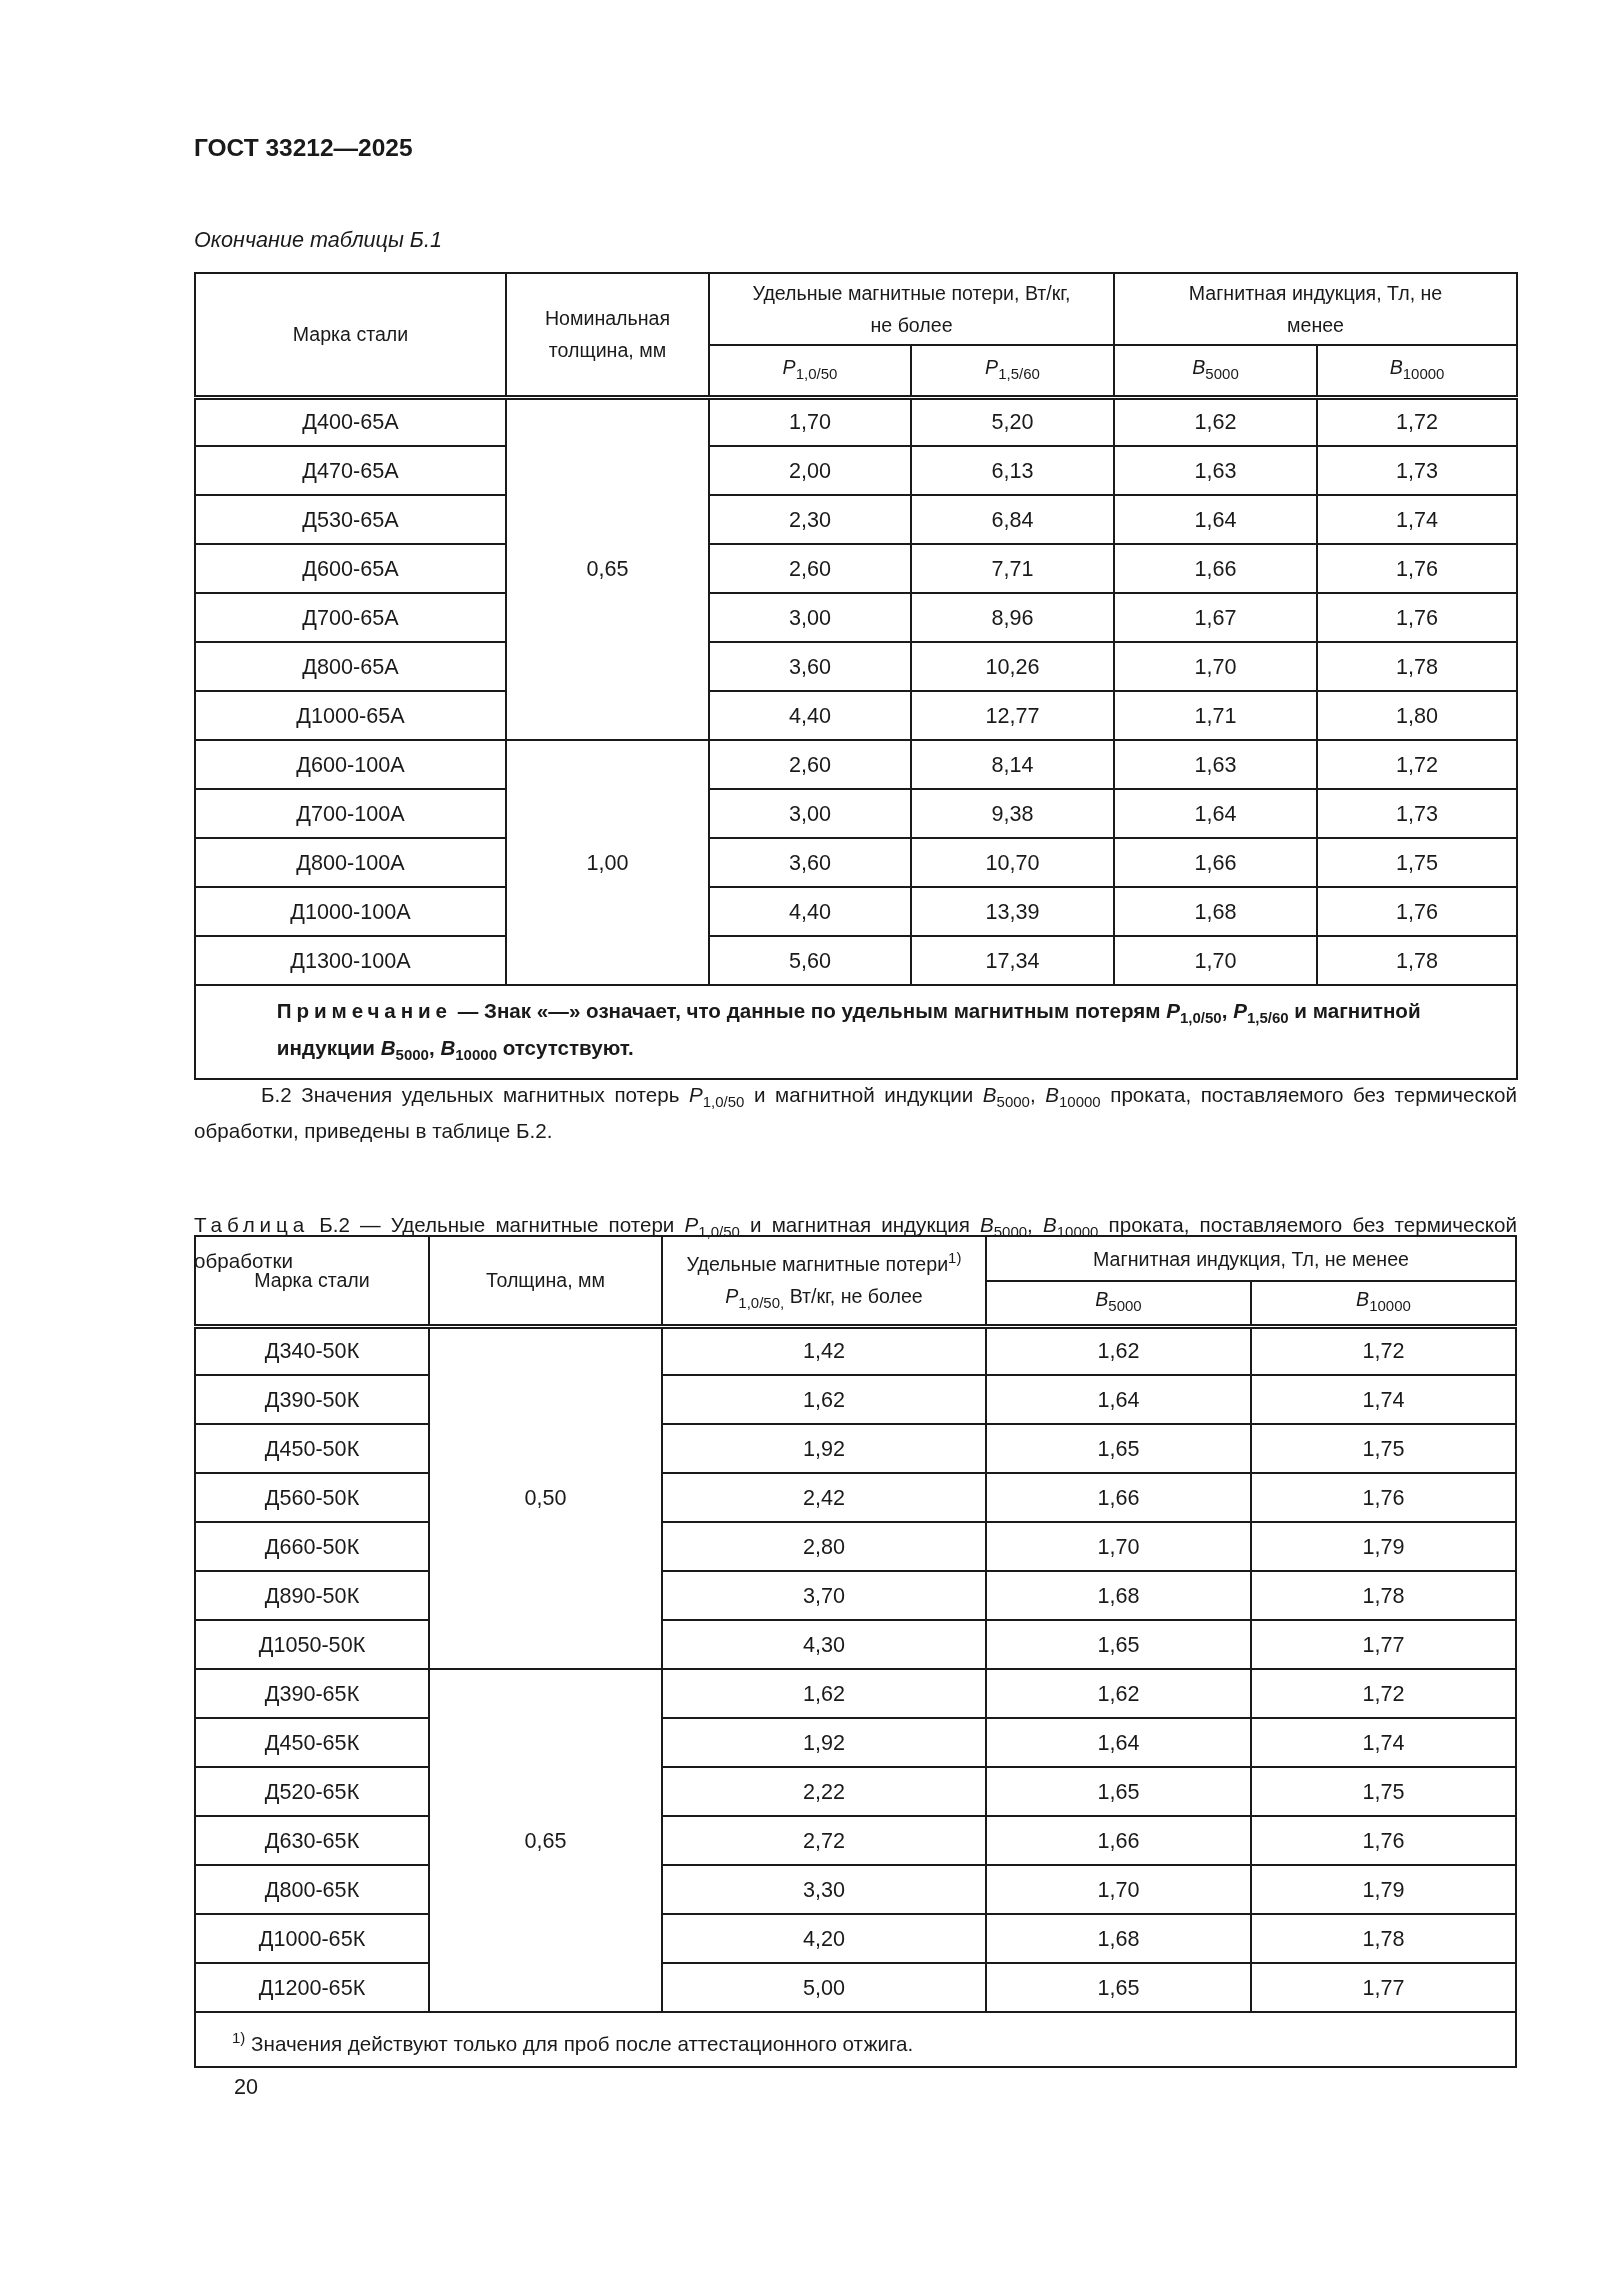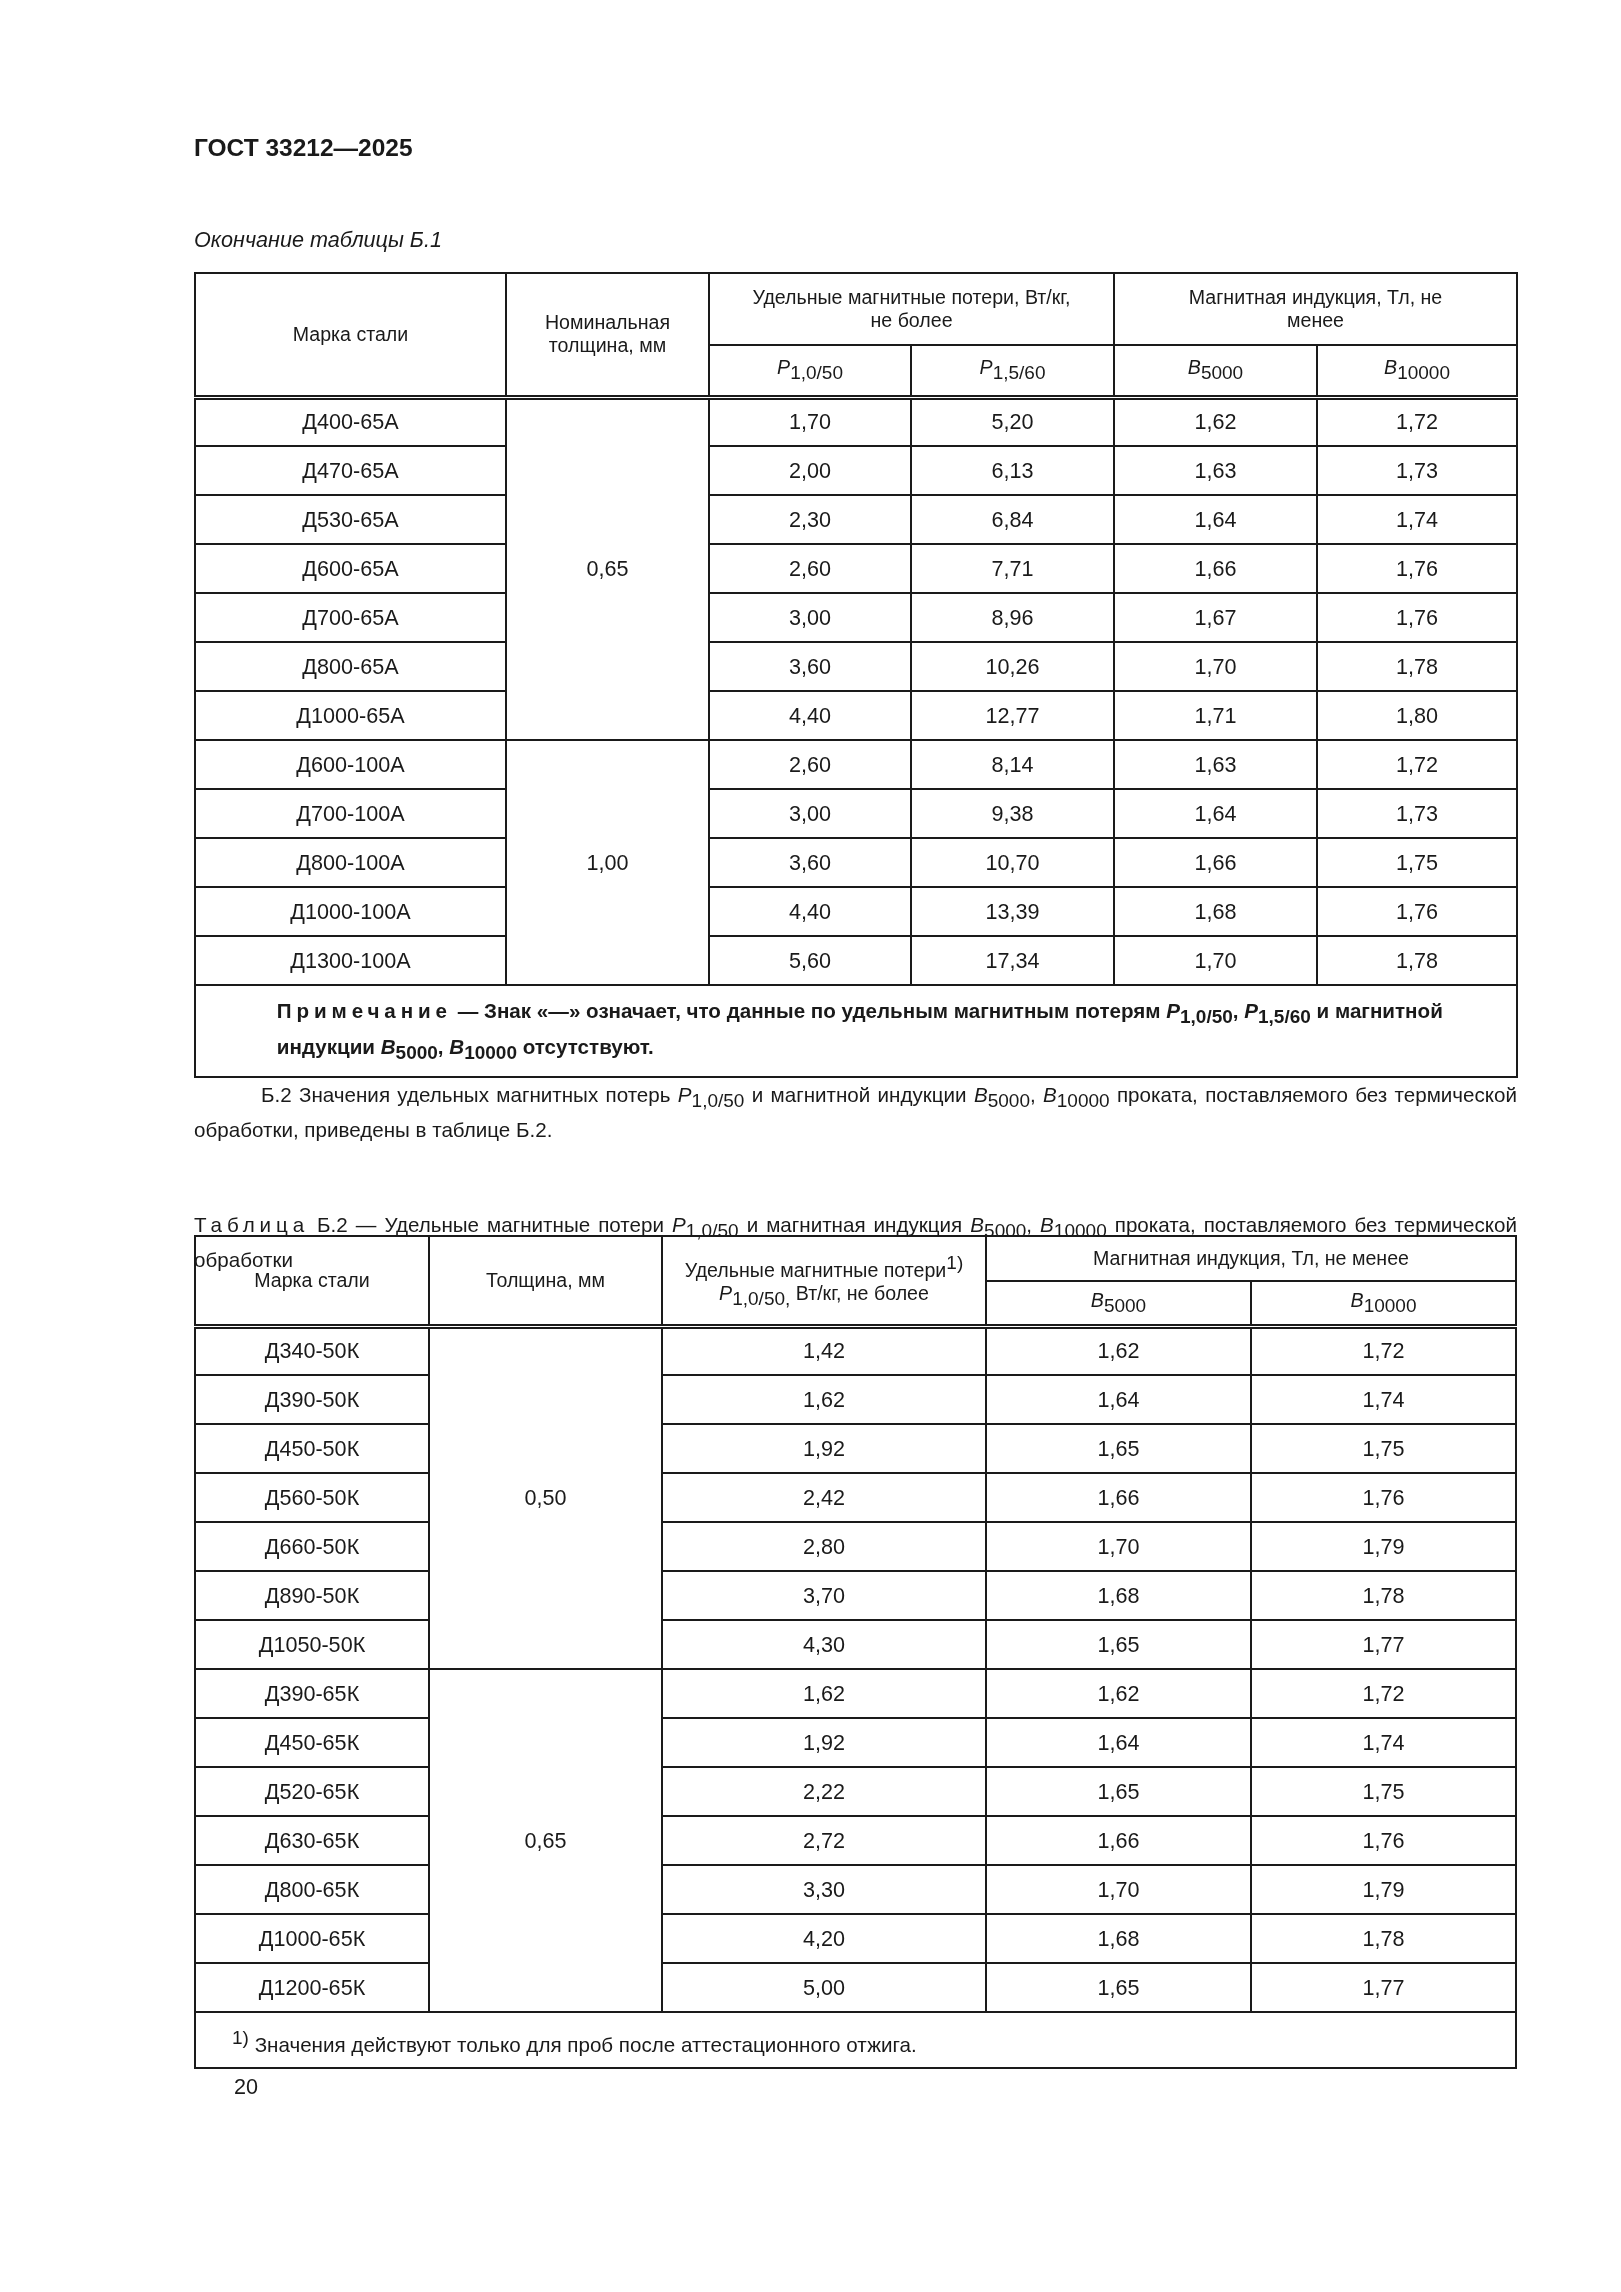--- a/index.html
+++ b/index.html
@@ -11,23 +11,23 @@
   td, th { border:2px solid #1a1a1a; text-align:center; vertical-align:middle; font-weight:normal; font-size:21.6px; padding:0; }
   .t1 { left:194px; top:272px; width:1321px; }
   .t2 { left:194px; top:1235px; width:1321px; }
   .hdr-sep td, .hdr-sep th { border-bottom:5.9px double #1a1a1a; }
   .t1 .hrow1 { height:72px; }
   .t1 .hrow2 { height:52px; }
   .t1 .drow { height:49px; }
   .t2 .hrow1 { height:45px; }
   .t2 .hrow2 { height:45px; }
   .t2 .drow { height:49px; }
-  .hdr { font-size:19.6px; line-height:23px;border-radius:18px; }
+  .hdr { font-size:19.6px; line-height:32px;border-radius:18px; }
   .sym i { font-style:italic; }
-  sub, sup { font-size:19px; }
+  sub, sup { font-size:15px; }
   .note { text-align:left; padding:9.8px 11.8px 7.8px 11.8px; font-size:20.6px; line-height:30px; }
   .note .indent { padding-left:69px;font-weight:bold; }
   .spaced { letter-spacing:4.9px; }
   .para { left:194px; width:1323px; font-size:20.6px; line-height:29px; text-align:justify; }
   .p1 { top:1082px; text-indent:67px; }
   .p2 { top:1162px; }
   .pagenum { left:194px; top:2074px; font-size:21.6px;margin-left:40px; }
   .fnote { padding-left:36px; text-align:left; }
 </style>
 </head>

